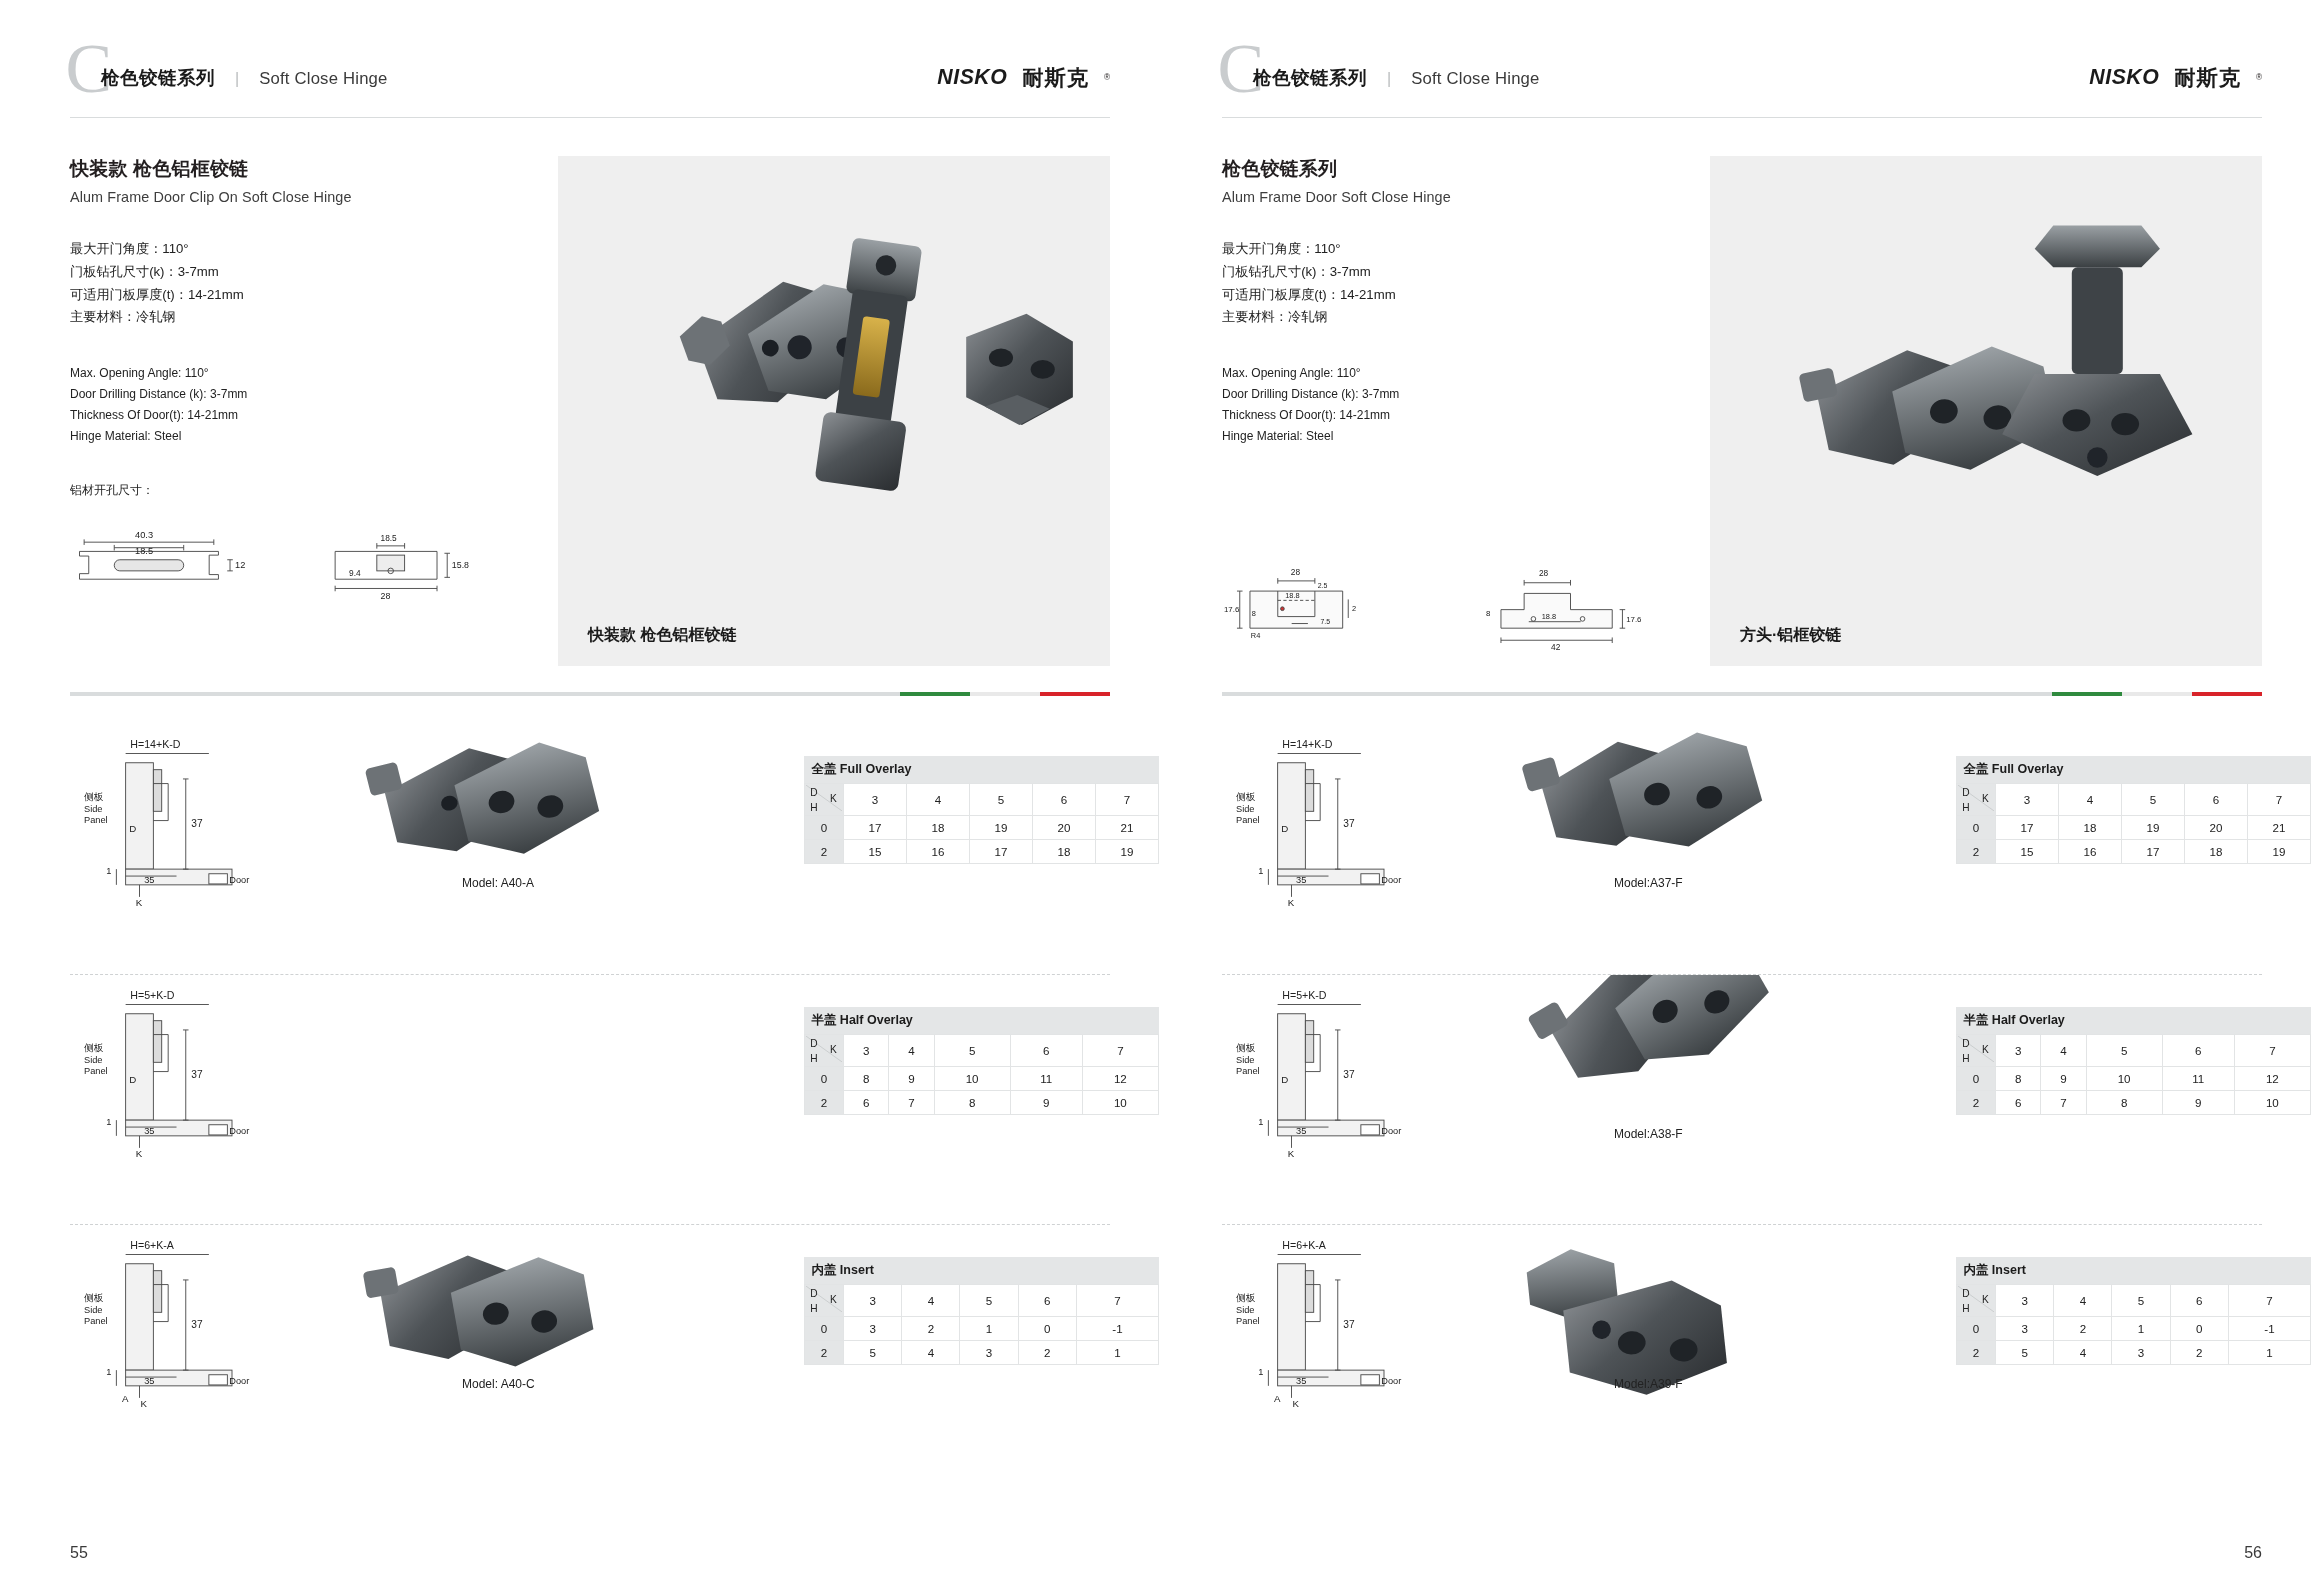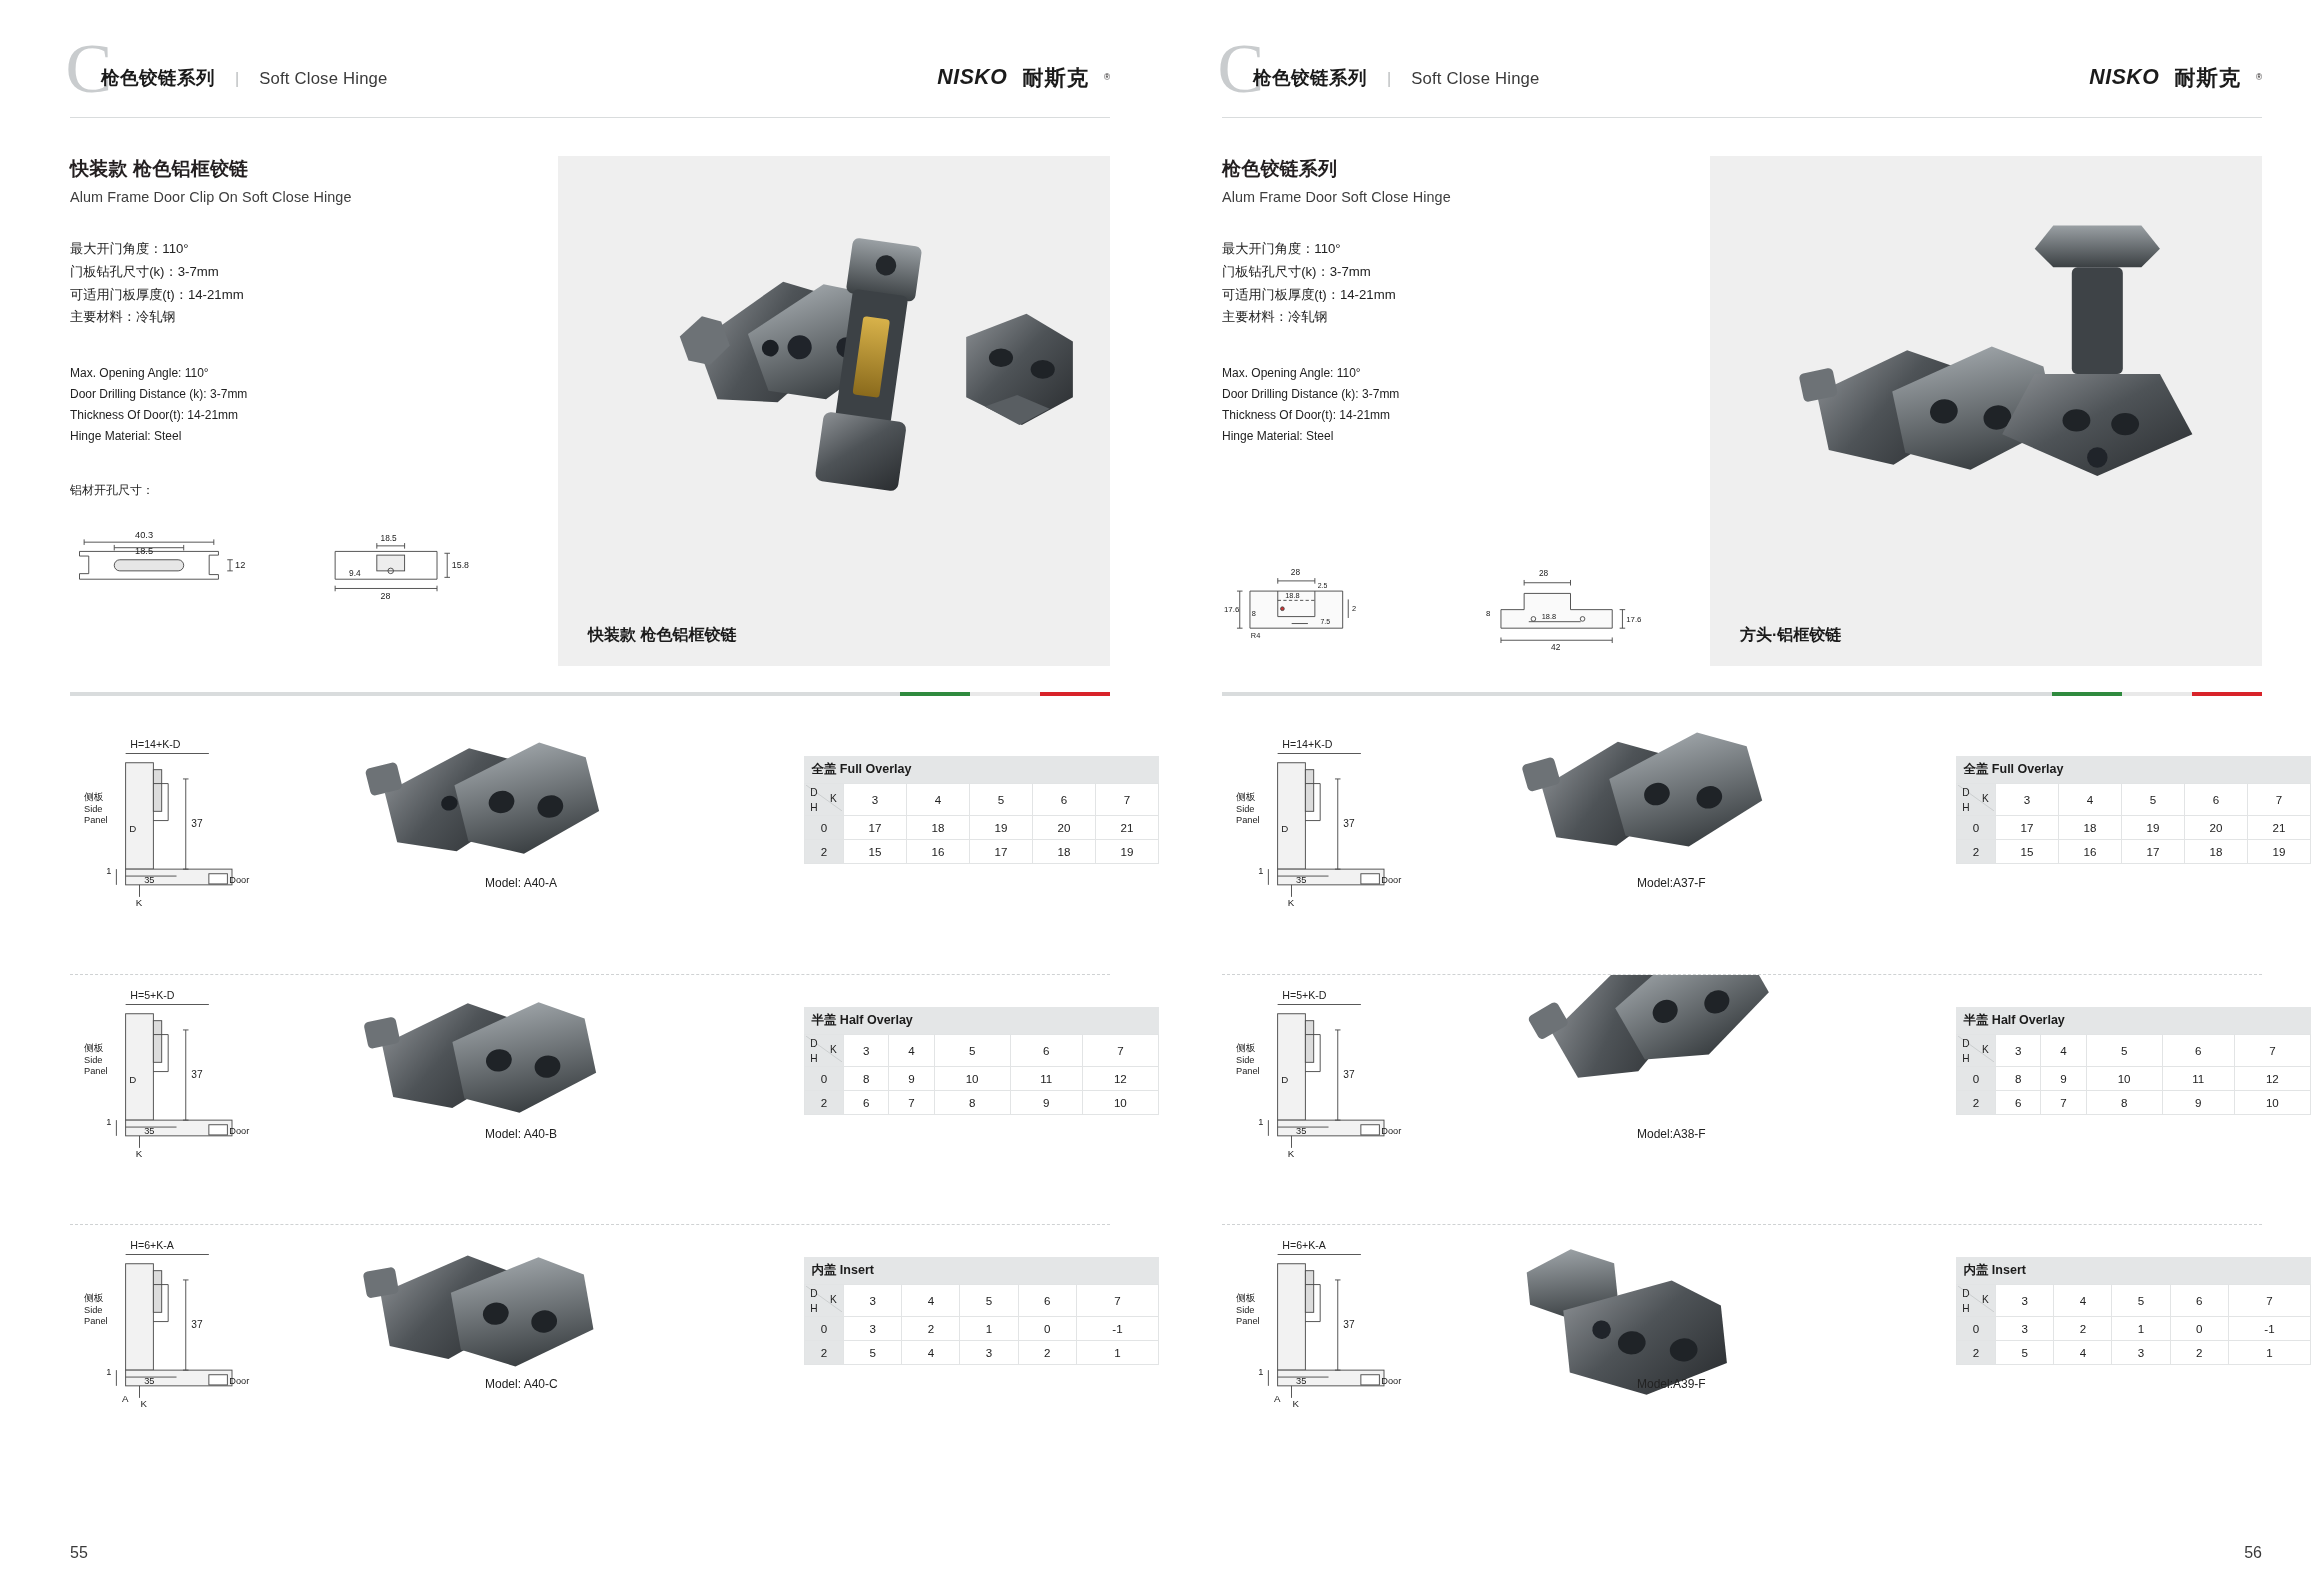--- a/index.html
+++ b/index.html
@@ -64,21 +64,21 @@
   .tri-white { width:70px; background:#e9e9e9; }
   .tri-red { width:70px; background:#d8232a; }
 
   
   .rows { margin-top:28px; }
   .row { display:flex; align-items:flex-start; height:250px; position:relative; }
   .row + .row { border-top:0.9px dashed #cfd2d3; }
   .col-draw { width:260px; padding-top:11px; position:relative; }
   .col-photo { width:380px; position:relative; }
   .col-table { width:306px; padding-top:32px; margin-left:auto;}
-  .model-label { position:absolute; bottom:19.5px; left:155px; font-size:12px; color:#222; }
+  .model-label { position:absolute; bottom:19.5px; left:132px; font-size:12px; color:#222; }
 
   table.ov { border-collapse:collapse; width:297px; font-size:11.6px; }
   table.ov caption {
     text-align:left; background:#e4e6e7; padding:5.1px 7.4px;
     font-size:12.5px; font-weight:bold; color:#1b1b1b; width:355px;
   }
   table.ov th, table.ov td {
     border:0.9px solid #e2e4e5; height:24px; text-align:center; font-weight:normal; color:#222;
   }
   table.ov td.rowhdr, table.ov th.corner { background:#e4e6e7; width:36px; }
@@ -344,32 +344,20 @@
             <text x="30" y="140" font-size="21" fill="#222">侧板</text>
             <text x="30" y="166" font-size="20" fill="#222">Side</text>
             <text x="30" y="190" font-size="20" fill="#222">Panel</text>
             <text x="262" y="200" font-size="22" fill="#222">37</text>
             <text x="160" y="320" font-size="20" fill="#222">35</text>
             <text x="78" y="300" font-size="20" fill="#222">1</text>
             <text x="128" y="210" font-size="21" fill="#222">D</text>
             <text x="142" y="370" font-size="21" fill="#222">K</text>
             <text x="344" y="320" font-size="20" fill="#222">Door</text>
           </svg>
-        </div>
-        <div class="col-photo">
-          <svg width="352" height="185" viewBox="0 0 760 400" class="svgfill">
-            <g transform="translate(60,50) rotate(-12)">
-              <path d="M30 110 L230 60 L320 115 L320 215 L150 275 L30 225 Z" fill="url(#mg1)"></path>
-              <path d="M180 135 L380 90 L470 145 L470 265 L290 315 L180 260 Z" fill="url(#mg2)"></path>
-              <ellipse cx="270" cy="195" rx="28" ry="24" fill="#1f2327"></ellipse>
-              <ellipse cx="370" cy="230" rx="28" ry="24" fill="#1f2327"></ellipse>
-              <rect x="0" y="55" width="70" height="58" rx="10" fill="#6d7276"></rect>
-            </g>
-          </svg>
-          <div class="model-label">Model: A40-B</div>
         </div>
         <div class="col-table">
           <table class="ov">
             <caption>半盖 Half Overlay</caption>
             <tbody>
                 <tr>
               <th class="corner">
                 <div class="corner-cell">
                   <svg class="slash" width="36" height="26" viewBox="0 0 78 56">
                         <line x1="0" y1="0" x2="78" y2="56" stroke="#c9cccd" stroke-width="2"></line>

